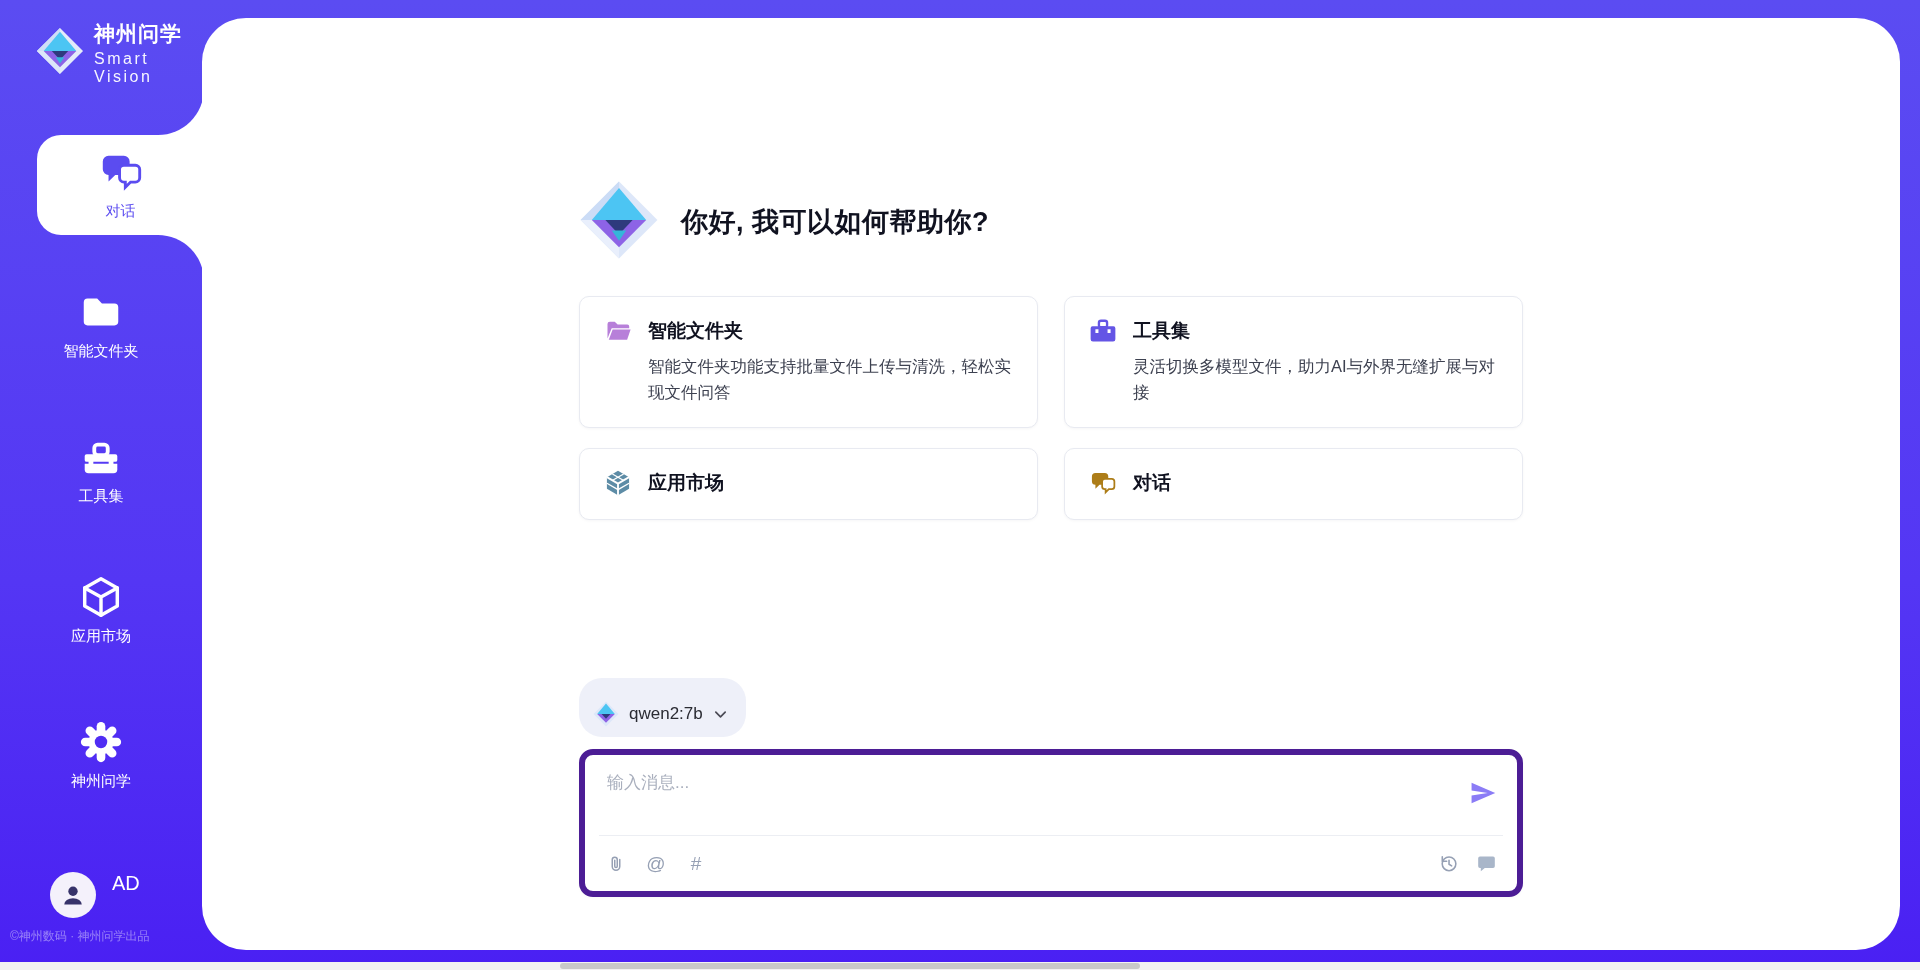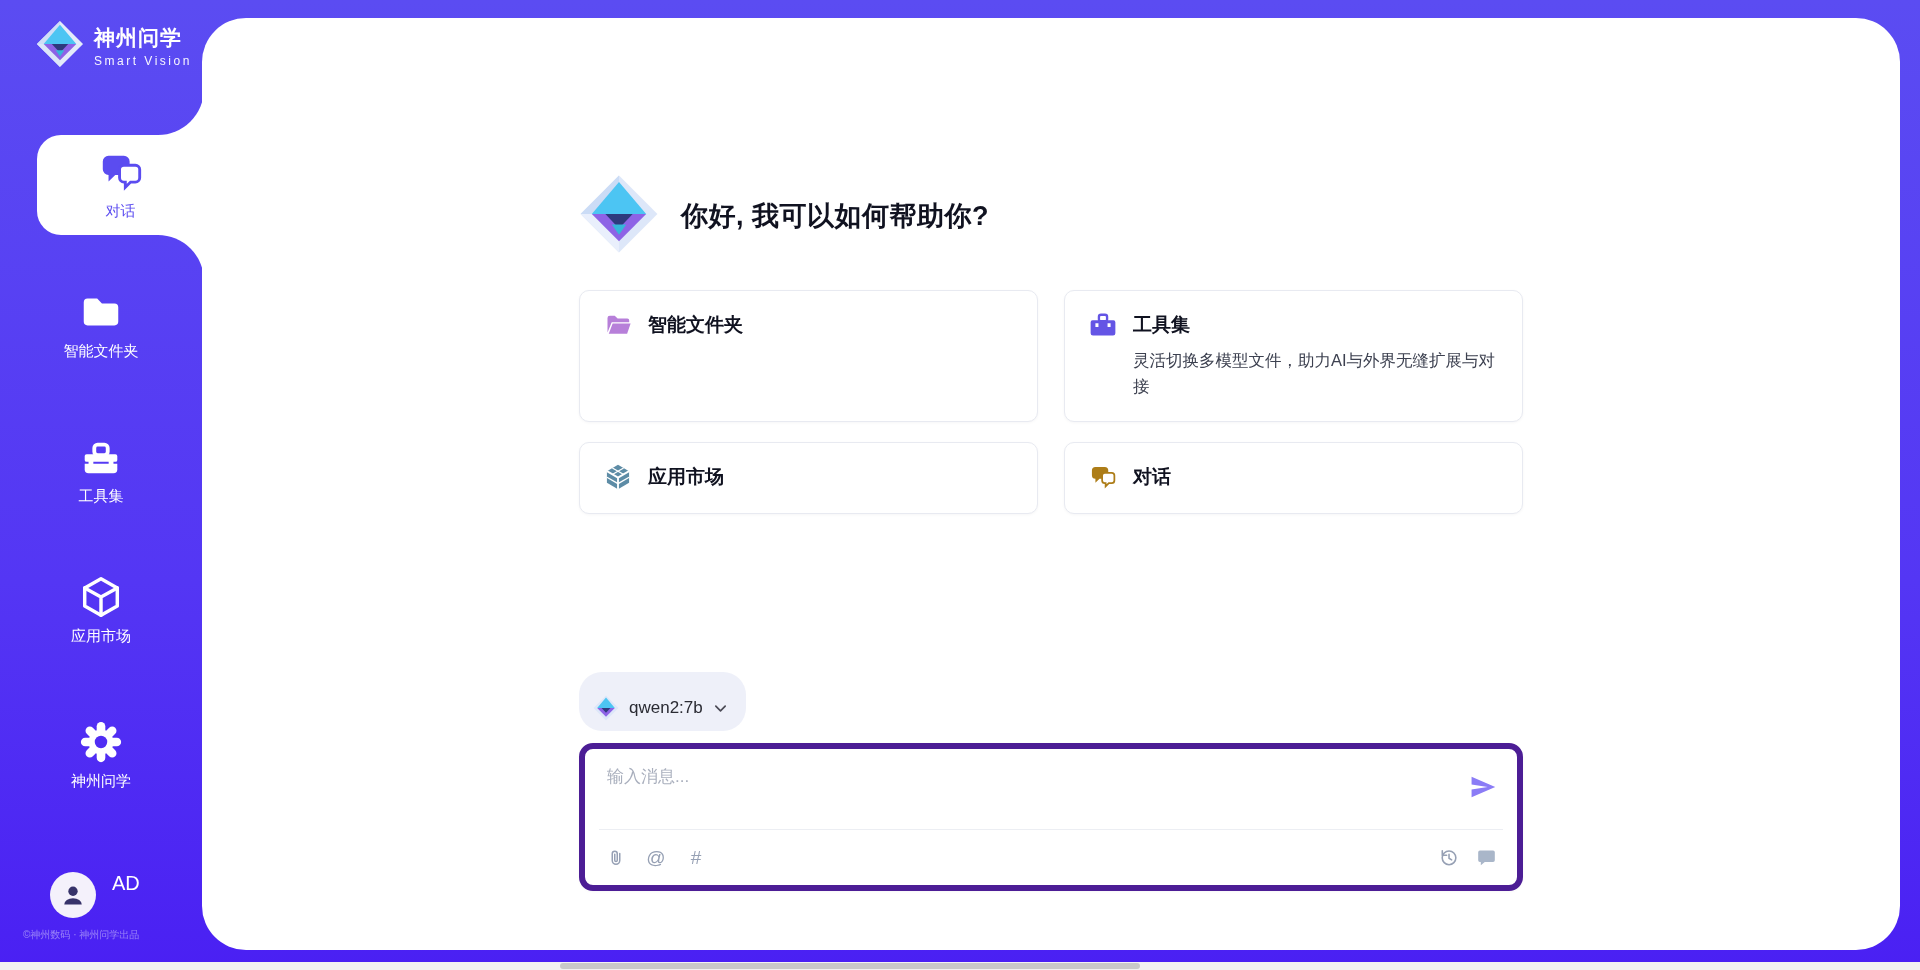--- a/index.html
+++ b/index.html
@@ -6,26 +6,26 @@
   body{
     width:1920px;height:970px;overflow:hidden;position:relative;
     font-family:"Liberation Sans","DejaVu Sans",sans-serif;
     background:linear-gradient(180deg,var(--sidebar_top,#5b4cf2) 0%,#5436f4 60%,var(--sidebar_bottom,#4a20f3) 100%) fixed;
   }
   
   .panel{
     position:absolute;left:202px;top:18px;right:20px;bottom:20px;
     background:#ffffff;border-radius:44px;
   }
-  .content{width:944px;margin:8px auto;}
+  .content{width:944px;margin:14px auto;}
   
   .sidebar{position:absolute;left:0;top:0;width:202px;height:970px;}
   .logo{position:absolute;left:36px;top:20px;display:flex;align-items:center;gap:10px;}
   .logo-text .t1{color:#fff;font-size:21px;font-weight:bold;letter-spacing:1px;}
-  .logo-text .t2{color:rgba(255,255,255,.95);font-size:12px;letter-spacing:2.5px;margin-top:2px;}
+  .logo-text .t2{color:rgba(255,255,255,.95);font-size:16px;letter-spacing:2.5px;margin-top:2px;}
   .nav-item{
     position:absolute;left:0;width:202px;height:100px;
     display:flex;flex-direction:column;align-items:center;justify-content:center;gap:7px;
     color:#fff;cursor:pointer;
   }
   .nav-item .nav-label{font-size:15px;}
   .nav-item.active{
     left:37px;width:167px;background:#fff;border-radius:24px 0 0 24px;
     color:var(--accent,#5b4cf0);
   }
@@ -33,21 +33,21 @@
   .tab-curve::after{
     content:"";position:absolute;inset:0;
     background:linear-gradient(180deg,var(--sidebar_top,#5b4cf2) 0%,#5436f4 60%,var(--sidebar_bottom,#4a20f3) 100%) fixed;
   }
   .tab-curve.top{top:89px;}    .tab-curve.top::after{border-bottom-right-radius:46px;}
   .tab-curve.bottom{top:235px;}.tab-curve.bottom::after{border-top-right-radius:46px;}
   .nav-icon{width:46px;height:46px;display:block;}
   .user-row{position:absolute;left:50px;top:872px;display:flex;gap:16px;cursor:pointer;}
   .avatar{width:46px;height:46px;border-radius:50%;background:#f4f1fb;display:flex;align-items:center;justify-content:center;}
   .user-name{color:#fff;font-size:20px;}
-  .side-footer{position:absolute;left:23px;top:928px;width:192px;color:rgba(255,255,255,.42);font-size:10px;white-space:nowrap;}
+  .side-footer{position:absolute;left:10px;top:928px;width:192px;color:rgba(255,255,255,.42);font-size:12px;white-space:nowrap;}
   
   .greeting{display:flex;align-items:center;gap:22px;padding-top:148px;}
   .greeting h1{font-size:27px;font-weight:bold;color:#101220;margin:0;letter-spacing:.5px;}
   
   .cards{display:grid;grid-template-columns:1fr 1fr;gap:20px 26px;margin-top:32px;}
   .card{
     background:#fff;border:1px solid #e8eaf1;border-radius:10px;
     padding:20px 24px 22px 24px;box-shadow:0 1px 3px rgba(17,24,39,.04);cursor:pointer;
   }
   .card-head{display:flex;align-items:center;gap:16px;}
@@ -212,20 +212,21 @@
       <div class="card">
         <div class="card-head">
           <span class="card-icon" style="color: rgb(183, 127, 217);">
             <svg width="28" height="28" viewBox="0 0 24 24" fill="currentColor">
               <path d="M3 6 A2 2 0 0 1 5 4 H9.2 L11.7 6.5 H20 A1.6 1.6 0 0 1 21.6 8.1 V9.6 H6.6 L3 18.5 Z"></path>
               <path d="M7.4 10.8 H22.8 L19.8 19.5 H4.1 Z"></path>
             </svg>
           </span>
           <span class="card-title">智能文件夹</span>
         </div>
+        <div class="card-desc">智能文件夹功能支持批量文件上传与清洗，轻松实现文件问答</div>
       </div>
 
       <div class="card">
         <div class="card-head">
           <span class="card-icon" style="color: rgb(100, 85, 229);">
             <svg width="28" height="28" viewBox="0 0 24 24">
               <rect x="8.5" y="3.2" width="7" height="5.6" rx="1.8" fill="none" stroke="currentColor" stroke-width="2"></rect>
               <path fill-rule="evenodd" fill="currentColor" d="M3 8 H21 A1.6 1.6 0 0 1 22.6 9.6 V19 A2 2 0 0 1 20.6 21 H3.4 A2 2 0 0 1 1.4 19 V9.6 A1.6 1.6 0 0 1 3 8 Z
                    M5.5 10.6 h2.6 v3.2 h-2.6 Z M15.9 10.6 h2.6 v3.2 h-2.6 Z"></path>
             </svg>

